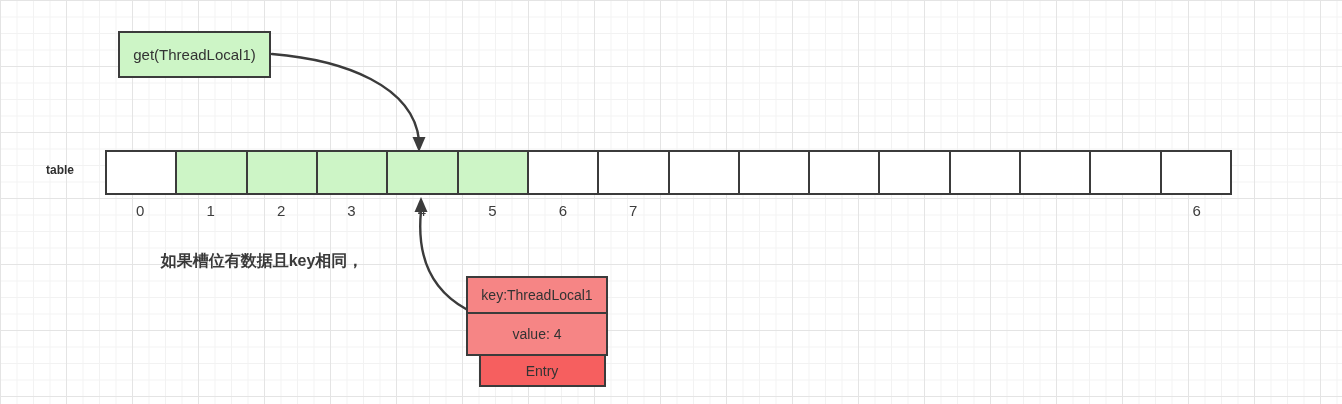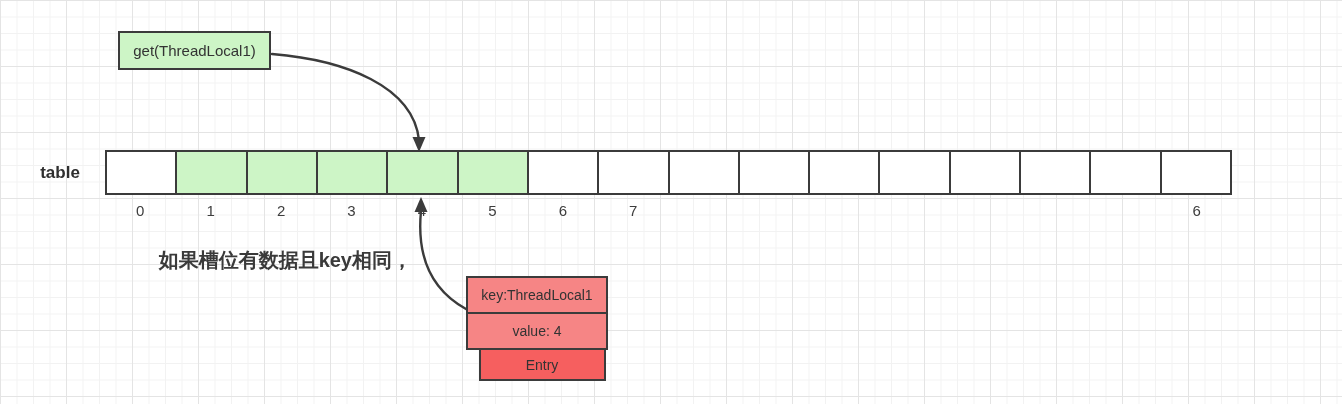--- a/index.html
+++ b/index.html
@@ -42,30 +42,30 @@
     box-sizing: border-box;
     border: 2px solid var(--stroke-dark, #3b3b3b);
     display: flex;
     align-items: center;
     justify-content: center;
     color: #333333;
     font-size: 15px;
   }
   .get-box {
     left: 118px; top: 31px;
-    width: 153px; height: 39px;
+    width: 153px; height: 47px;
     background: var(--highlight-green, #cdf5c6);
   }
   .table-label {
     position: absolute;
     left: 25px; top: 163px;
     width: 70px;
     text-align: center;
     font-weight: bold;
-    font-size: 17px;
+    font-size: 12px;
     color: #2f2f2f;
   }
   .table-array {
     position: absolute;
     left: 105px; top: 150px;
     width: 1127px; height: 45px;
     display: flex;
   }
   .cell {
     flex: 1 1 0;
@@ -85,23 +85,23 @@
   .idx {
     flex: 1 1 0;
     text-align: center;
     font-size: 15px;
     color: #3d3d3d;
   }
   .annotation {
     position: absolute;
     left: 112px; top: 247px;
     width: 300px;
-    text-align: right;
+    text-align: center;
     font-weight: bold;
-    font-size: 20px;
+    font-size: 16px;
     line-height: 27px;
     color: #3a3a3a;
   }
   .entry-stack {
     position: absolute;
     left: 466px; top: 276px;
     width: 142px;
     display: flex;
     flex-direction: column;
     align-items: center;
@@ -113,21 +113,21 @@
     align-items: center;
     justify-content: center;
     color: #333333;
     font-size: 14px;
   }
   .entry-key {
     width: 142px; height: 38px;
     background: var(--entry-salmon, #f68585);
   }
   .entry-value {
-    width: 142px; height: 38px;
+    width: 142px; height: 44px;
     margin-top: -2px;
     background: var(--entry-salmon, #f68585);
   }
   .entry-type {
     width: 127px; height: 33px;
     margin-top: -2px;
     background: var(--entry-red, #f65f5f);
     margin-left: 10px;
   }
 </style>

